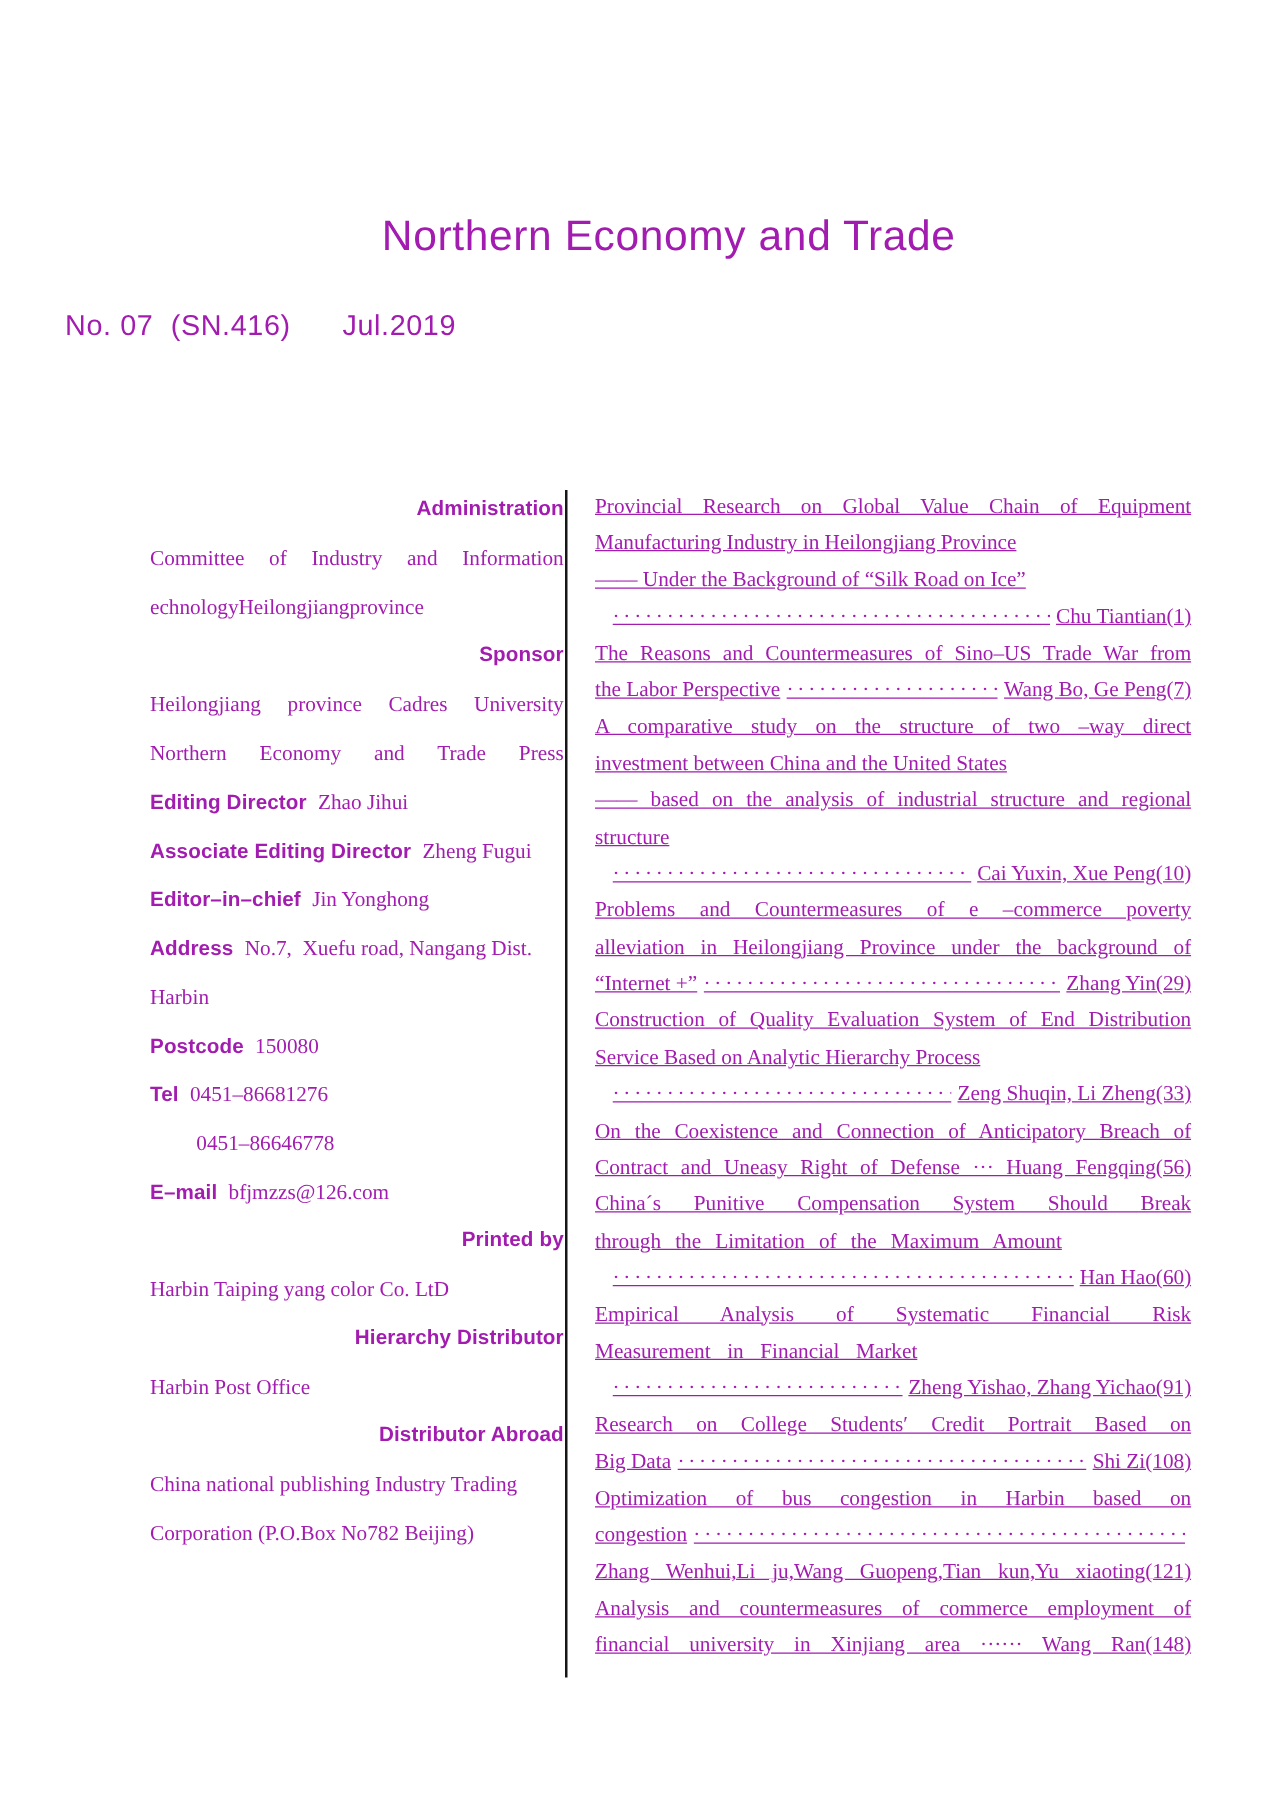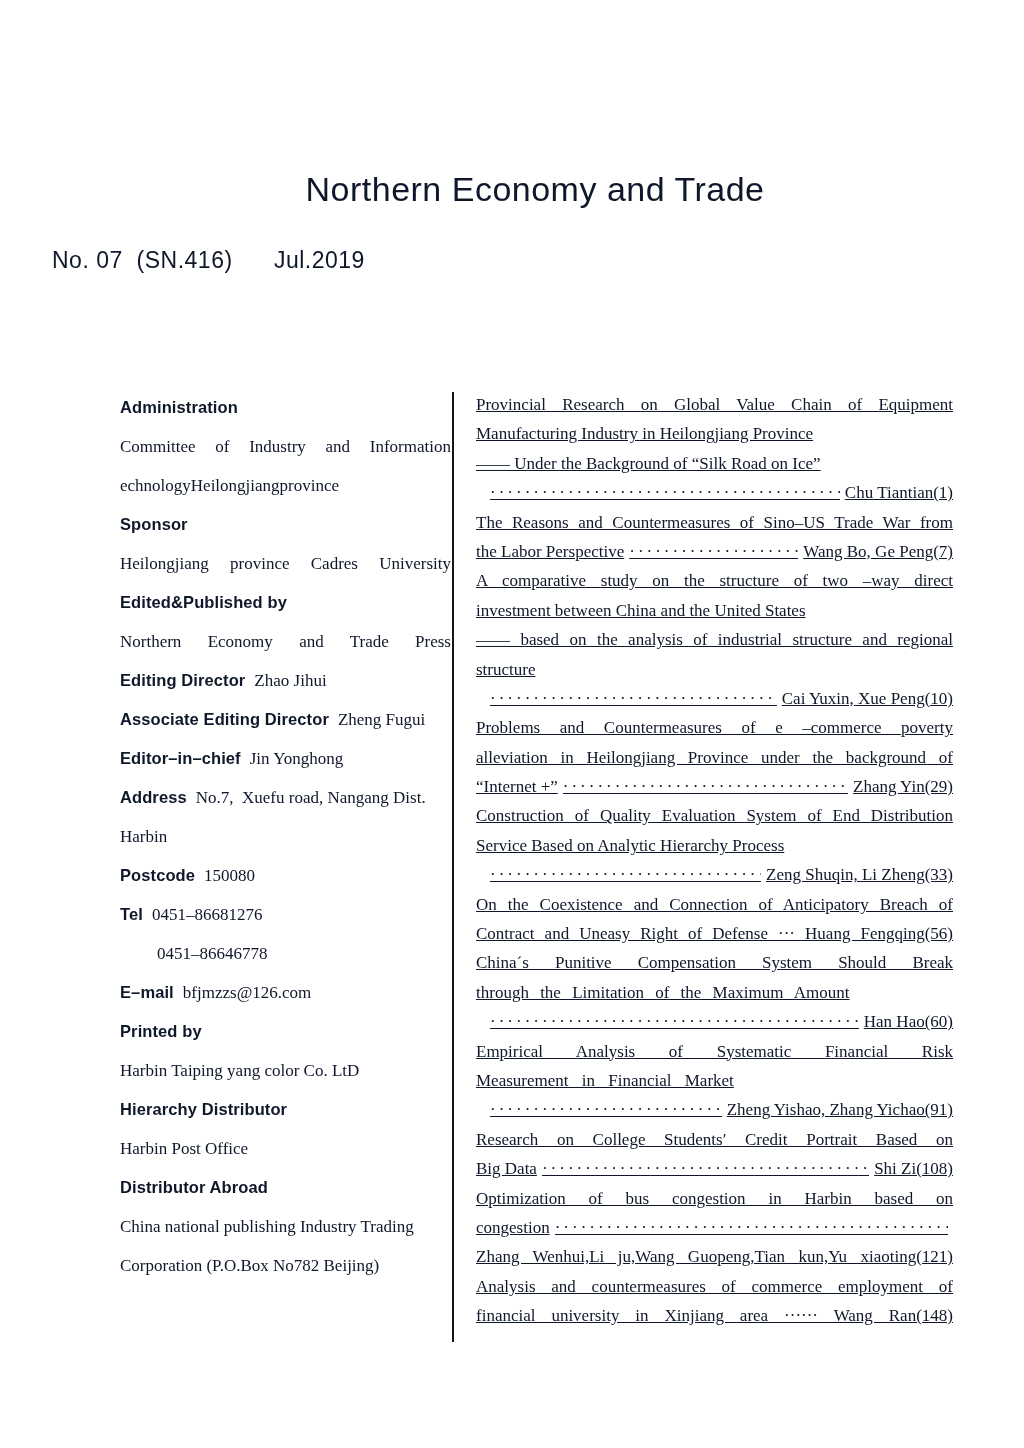--- a/index.html
+++ b/index.html
@@ -1,21 +1,21 @@
 <!DOCTYPE html>
 <html><head>
 <meta charset="utf-8">
 <style>
   html,body{margin:0;padding:0;background:#e8e8e8;}
   .page{
     position:relative;
     width:1024px;height:1448px;
     margin:0 auto;
     background:#ffffff;
-    color:#0f172a;
+    color:#a21caf;
     overflow:hidden;
   }
   .title{
     position:absolute;top:170px;left:0;width:100%;
     box-sizing:border-box;padding-left:46px;
     text-align:center;
     font-family:"Liberation Sans",sans-serif;
     font-size:34px;font-weight:400;letter-spacing:0.5px;
     white-space:pre;
   }
@@ -32,21 +32,21 @@
     font-family:"Liberation Serif",serif;
     font-size:17px;
   }
   .mh-line{
     height:39px;line-height:39px;
     white-space:pre;overflow:visible;
   }
   .mh-line.just{white-space:normal;text-align:justify;text-align-last:justify;}
   .mh-line.mh-head{
     font-family:"Liberation Sans",sans-serif;
-    font-weight:bold;font-size:16.5px;letter-spacing:0.1px;
+    font-weight:bold;font-size:16.5px;letter-spacing:0.1px;text-align:right;
   }
   .mh-label{
     font-family:"Liberation Sans",sans-serif;
     font-weight:bold;font-size:16.5px;letter-spacing:0.1px;
     margin-right:9px;
   }
   .divider{
     position:absolute;left:452px;top:392px;
     width:2px;height:950px;background:#161616;
   }
@@ -73,21 +73,20 @@
 
 <div class="page">
   <div class="title">Northern Economy and Trade</div>
   <div class="issue">No. 07  (SN.416)      Jul.2019</div>
   <div class="masthead">
       <div class="mh-line mh-head">Administration</div>
       <div class="mh-line just">Committee of Industry and Information</div>
       <div class="mh-line">echnologyHeilongjiangprovince</div>
       <div class="mh-line mh-head">Sponsor</div>
       <div class="mh-line just">Heilongjiang province Cadres University</div>
-      <div class="mh-line mh-head">Edited&amp;Published by</div>
       <div class="mh-line just">Northern Economy and Trade Press</div>
       <div class="mh-line"><span class="mh-label">Editing Director</span><span>Zhao Jihui</span></div>
       <div class="mh-line"><span class="mh-label">Associate Editing Director</span><span>Zheng Fugui</span></div>
       <div class="mh-line"><span class="mh-label">Editor–in–chief</span><span>Jin Yonghong</span></div>
       <div class="mh-line"><span class="mh-label">Address</span><span>No.7,  Xuefu road, Nangang Dist.</span></div>
       <div class="mh-line">Harbin</div>
       <div class="mh-line"><span class="mh-label">Postcode</span><span>150080</span></div>
       <div class="mh-line"><span class="mh-label">Tel</span><span>0451–86681276</span></div>
       <div class="mh-line" style="padding-left: 37px;">0451–86646778</div>
       <div class="mh-line"><span class="mh-label">E–mail</span><span>bfjmzzs@126.com</span></div>

